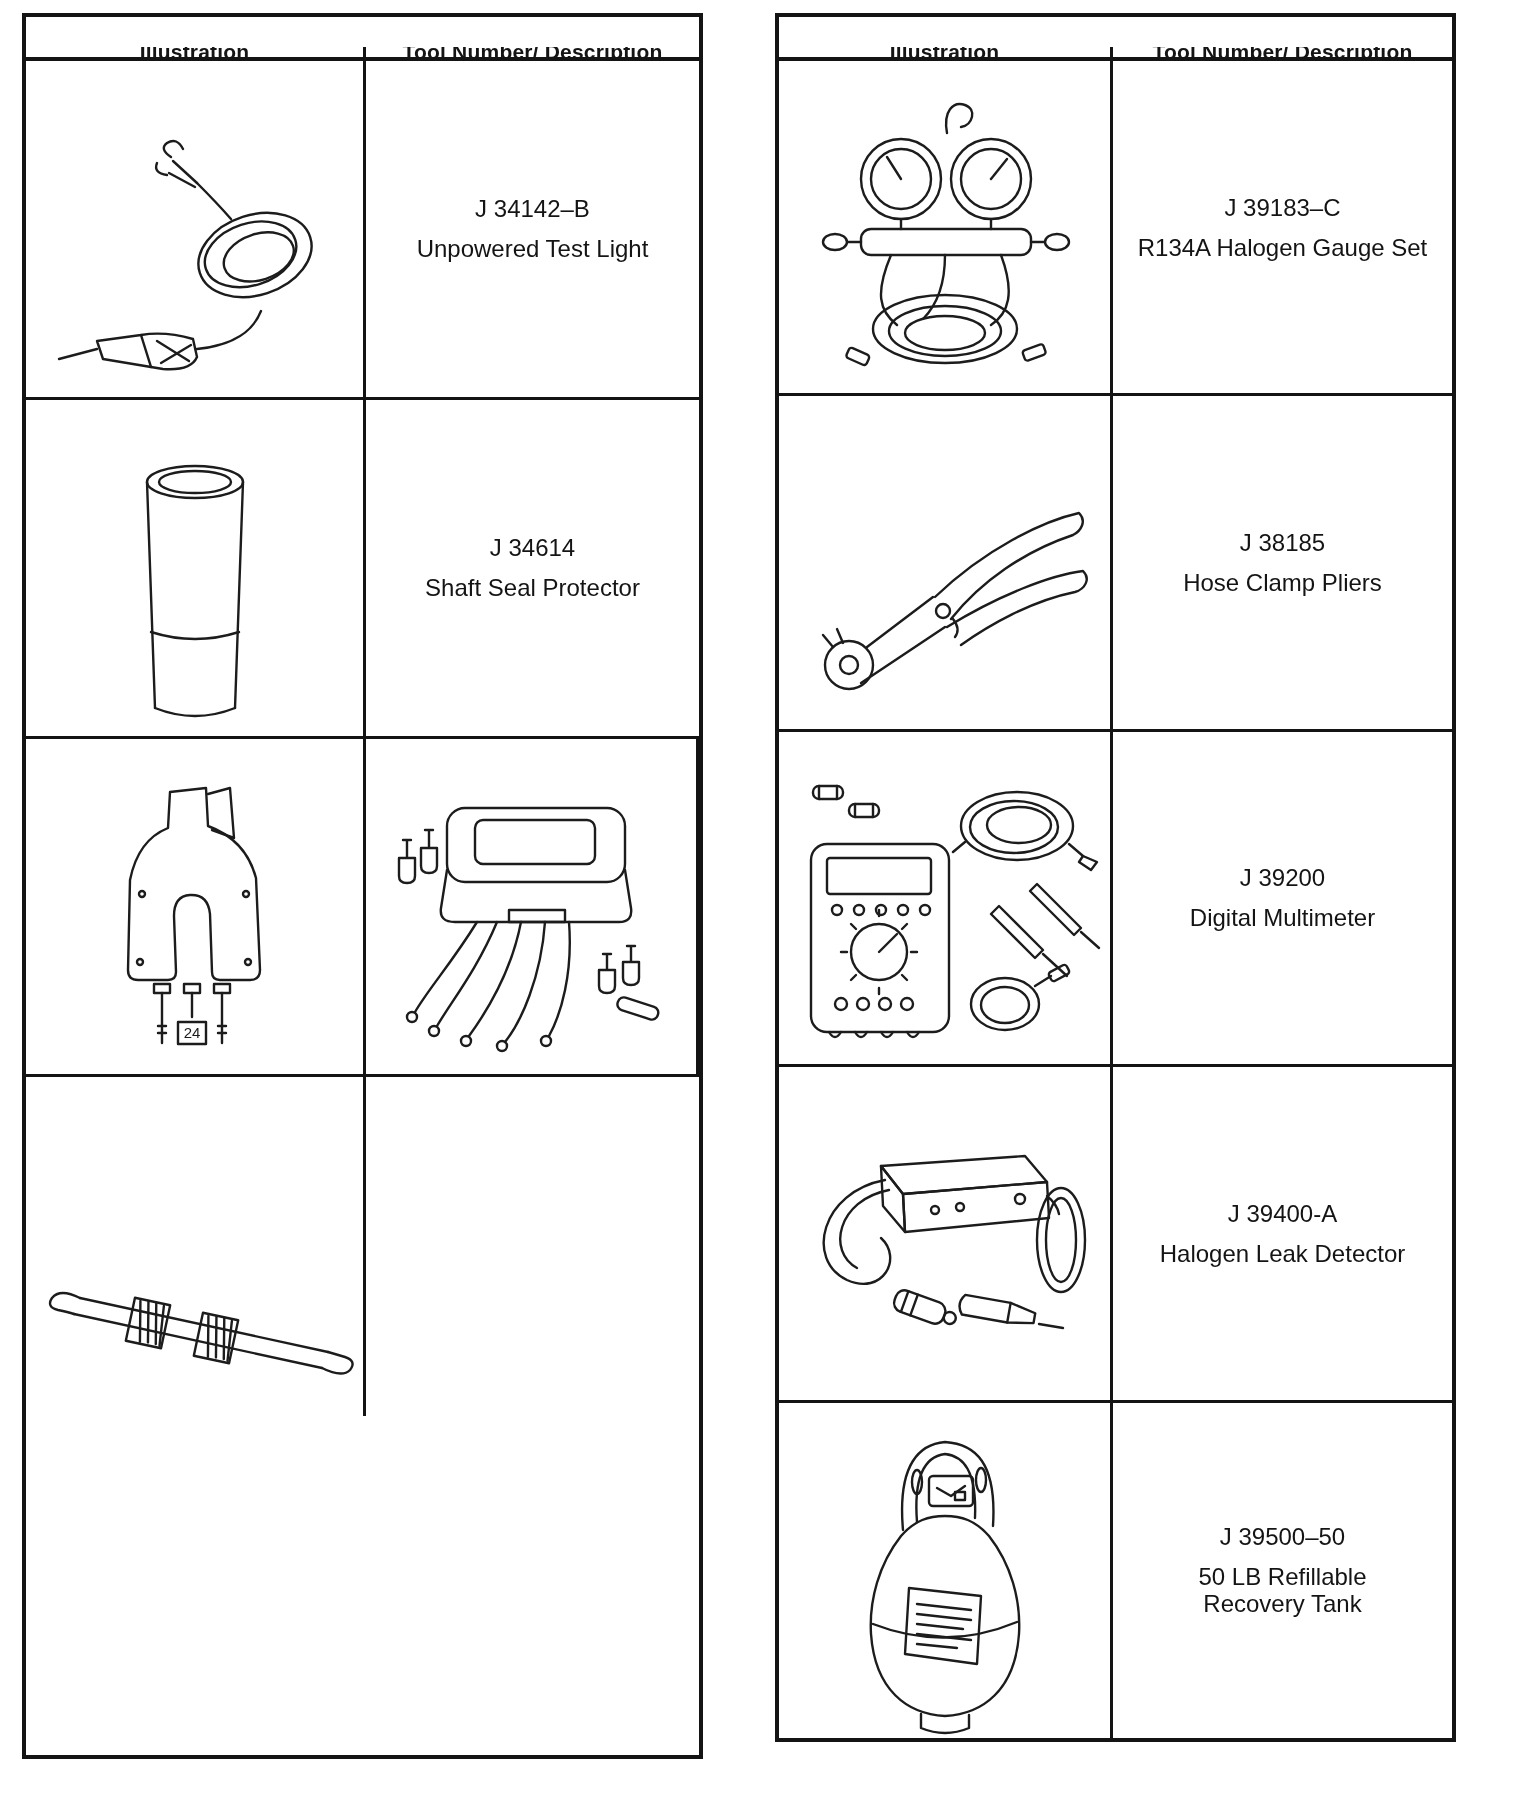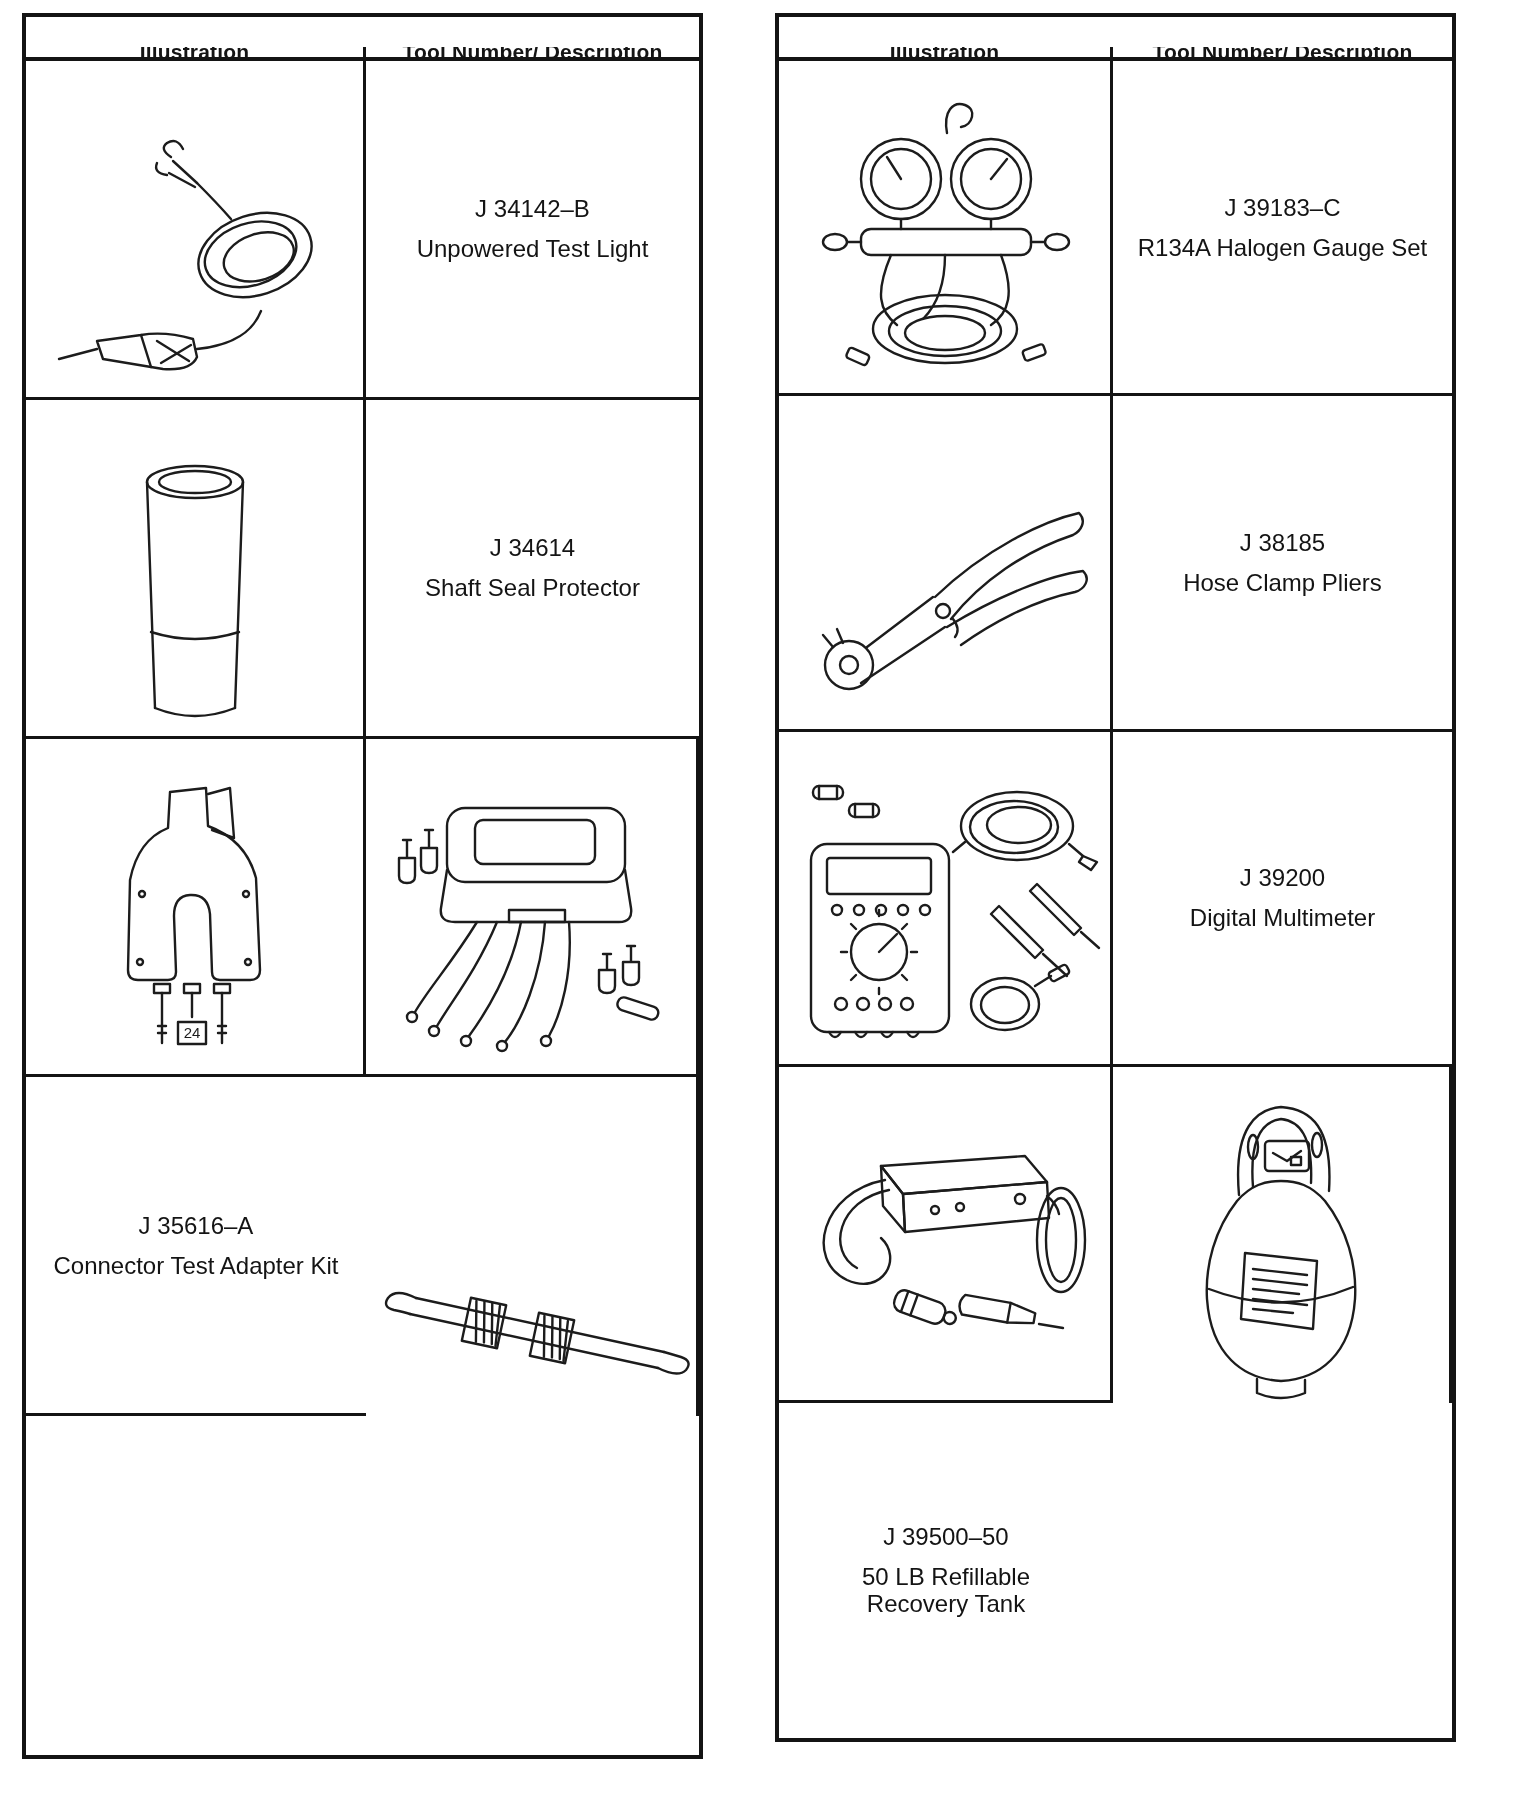--- a/index.html
+++ b/index.html
@@ -126,25 +126,20 @@
       <path d="M140 148 C130 200 104 240 88 262"></path>
         <circle cx="85" cy="267" r="5"></circle>
       <path d="M164 148 C160 204 140 248 124 268"></path>
         <circle cx="121" cy="272" r="5"></circle>
       <path d="M188 148 C192 200 180 240 168 262"></path>
         <circle cx="165" cy="267" r="5"></circle>
       <path d="M226 196 v-16 M222 180 h8 M218 196 h16 v16 q0 7 -8 7 q-8 0 -8 -7 Z"></path>
       <path d="M250 188 v-16 M246 172 h8 M242 188 h16 v16 q0 7 -8 7 q-8 0 -8 -7 Z"></path>
       <rect x="236" y="228" width="42" height="13" rx="6" transform="rotate(18 257 234)"></rect>
     </svg>
-  </div>
-  <div class="cell dcell rb">
-    <div class="tool-number">J 35616–A</div>
-    <div class="desc-line">Connector Test Adapter Kit</div>
-
   </div>
 
   <div class="cell icell col1">
     <svg width="330" height="170" viewBox="0 0 330 170">
       <path d="M50 52 L298 106"></path>
       <path d="M44 68 L292 122"></path>
       <path d="M50 52 q-20 -10 -28 0 q-6 9 6 12 q10 2 16 4"></path>
       <path d="M292 122 q20 10 28 2 q7 -9 -5 -13 q-10 -3 -17 -5"></path>
       <g transform="rotate(12 118 77)">
         <rect x="100" y="55" width="36" height="44"></rect>
@@ -277,20 +272,25 @@
       <g transform="rotate(10 220 212)">
         <path d="M178 202 h46 l26 6 v10 l-26 4 h-46 q-8 -10 0 -20 Z"></path>
         <path d="M224 202 v20"></path>
       </g>
       <line x1="254" y1="224" x2="278" y2="228"></line>
       <ellipse cx="276" cy="140" rx="24" ry="52"></ellipse>
       <ellipse cx="276" cy="140" rx="15" ry="42"></ellipse>
       <path d="M262 96 q10 8 12 18"></path>
     </svg>
   </div>
+  <div class="cell dcell rb">
+    <div class="tool-number">J 39400-A</div>
+    <div class="desc-line">Halogen Leak Detector</div>
+
+  </div>
 
   <div class="cell icell col1">
     <svg width="280" height="320" viewBox="0 0 280 320">
       <path d="M98 112 C92 44 116 26 140 24 C170 26 192 44 188 108"></path>
       <path d="M112 104 C108 52 124 38 140 36 C158 38 172 52 170 100"></path>
       <ellipse cx="112" cy="64" rx="5" ry="12"></ellipse>
       <ellipse cx="176" cy="62" rx="5" ry="12"></ellipse>
       <rect x="124" y="58" width="44" height="30" rx="4"></rect>
       <path d="M132 70 l14 8 l14 -10"></path>
       <path d="M150 74 h10 v8 h-10 z"></path>

